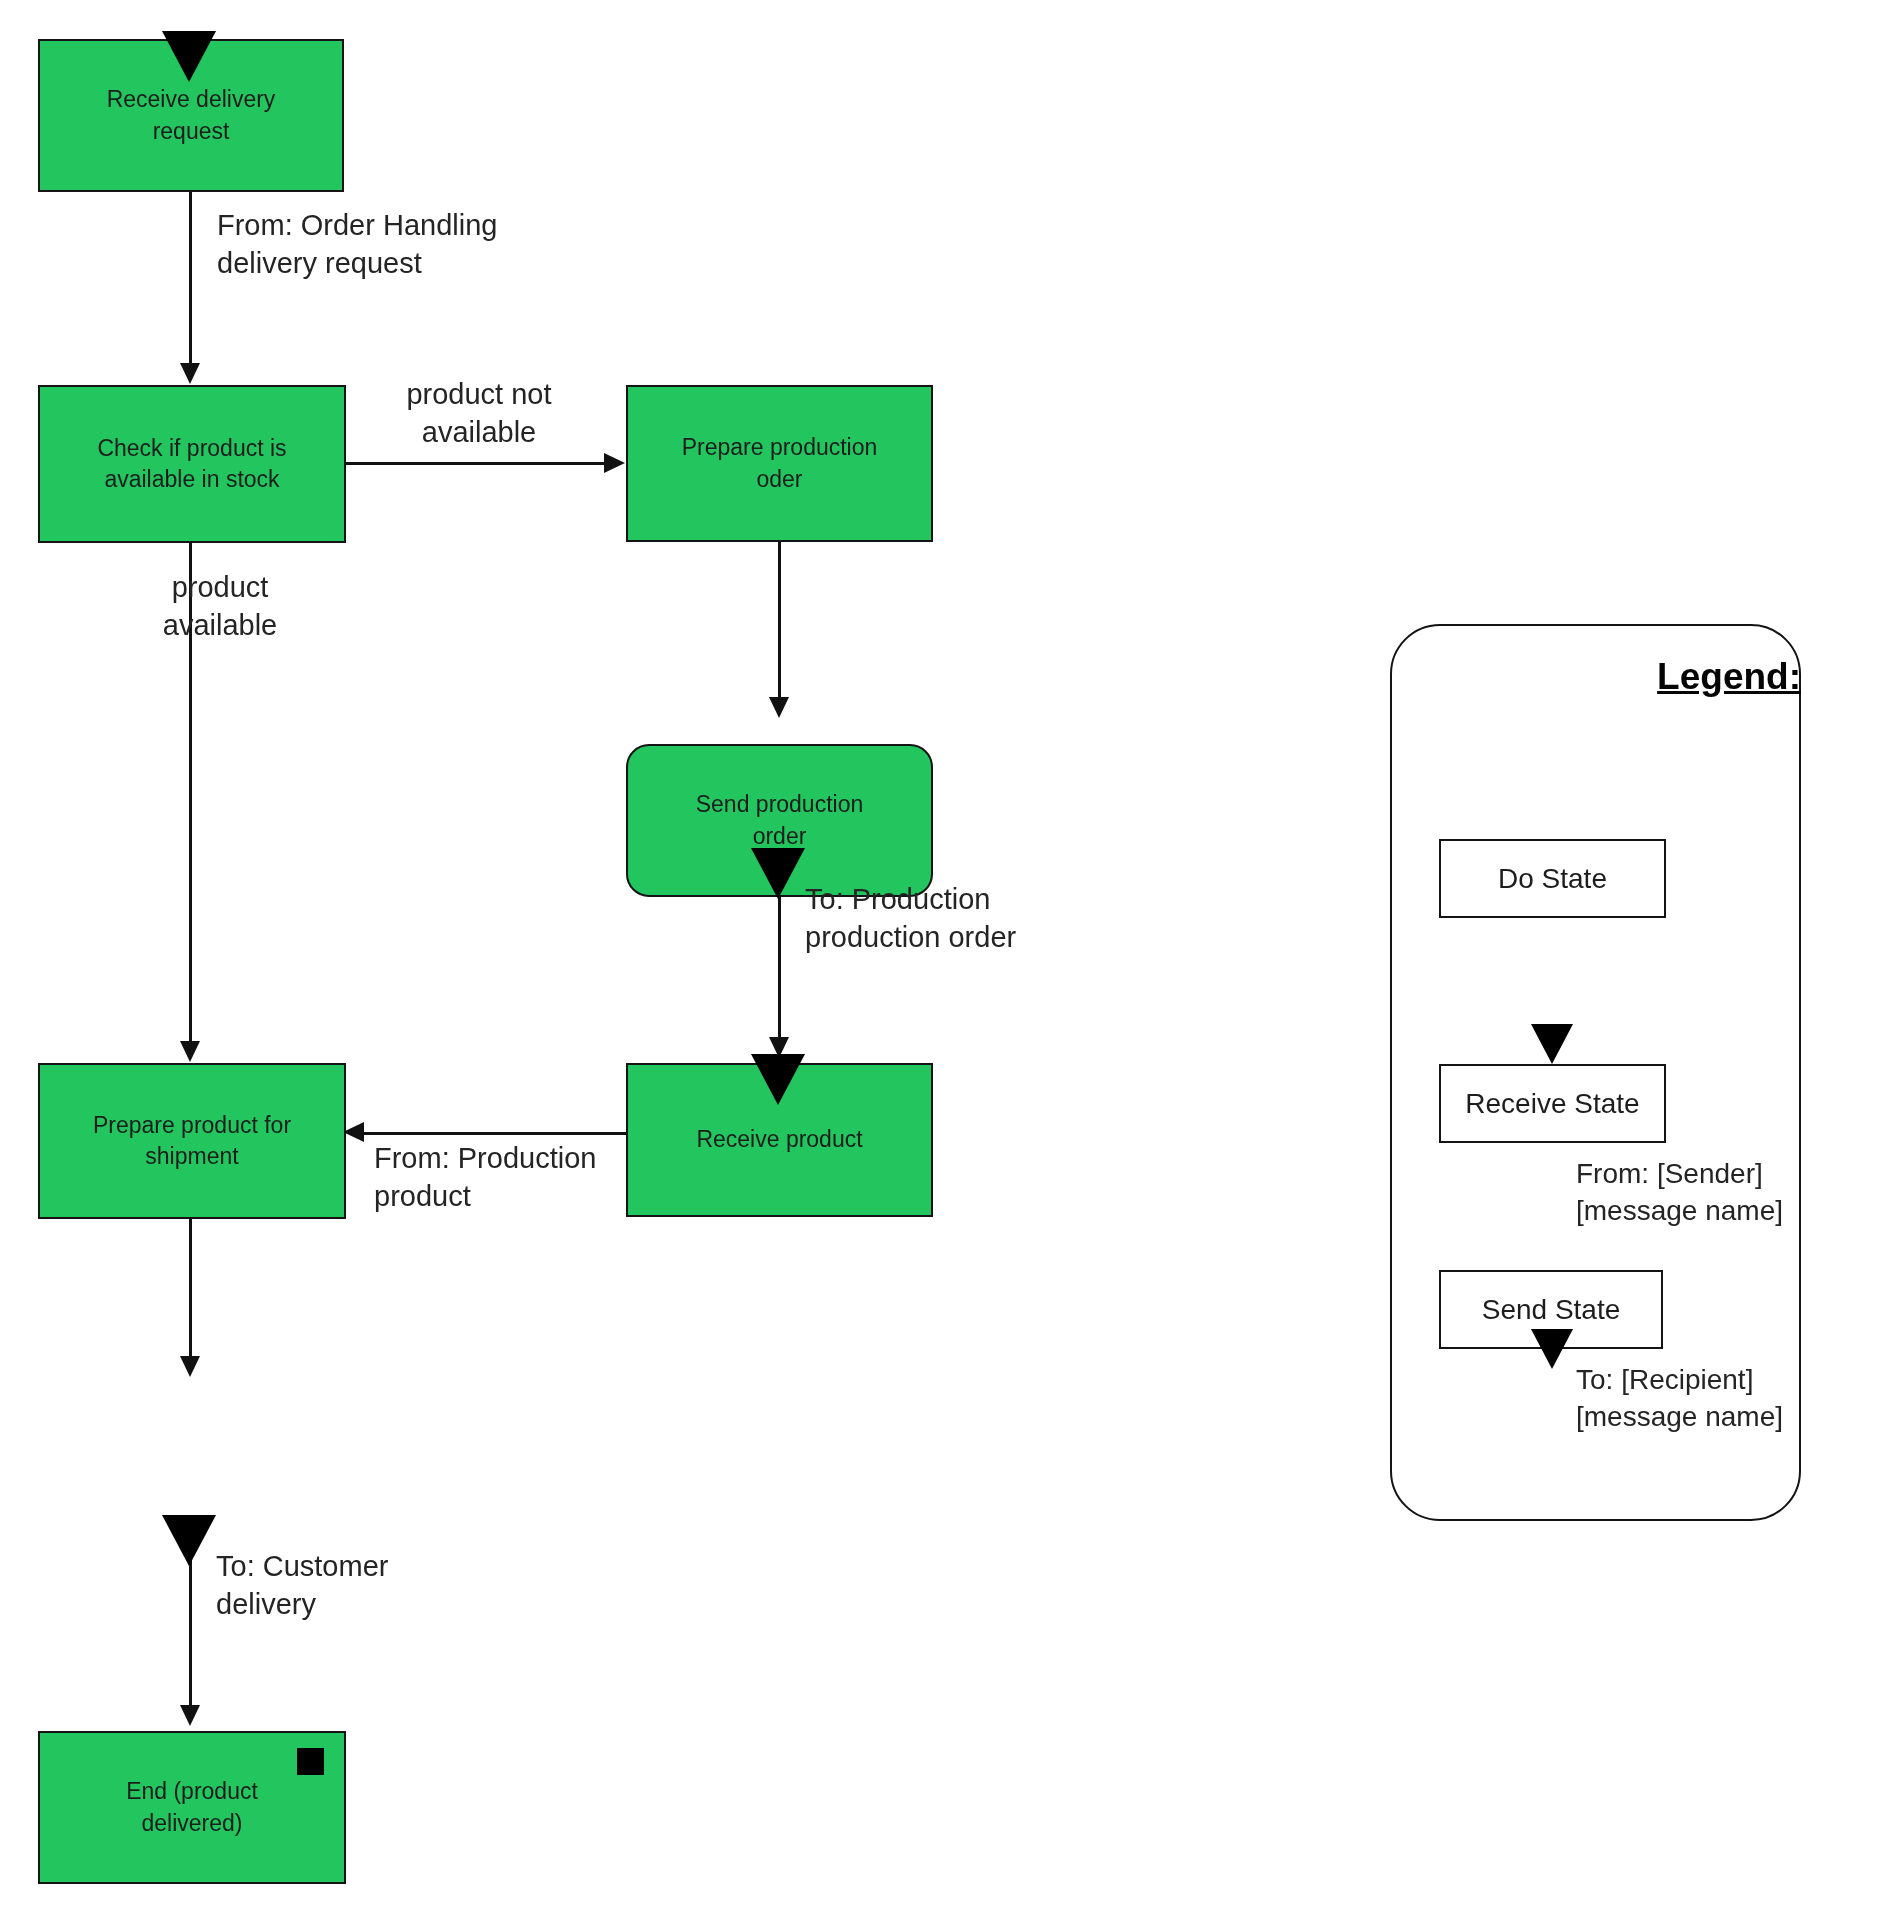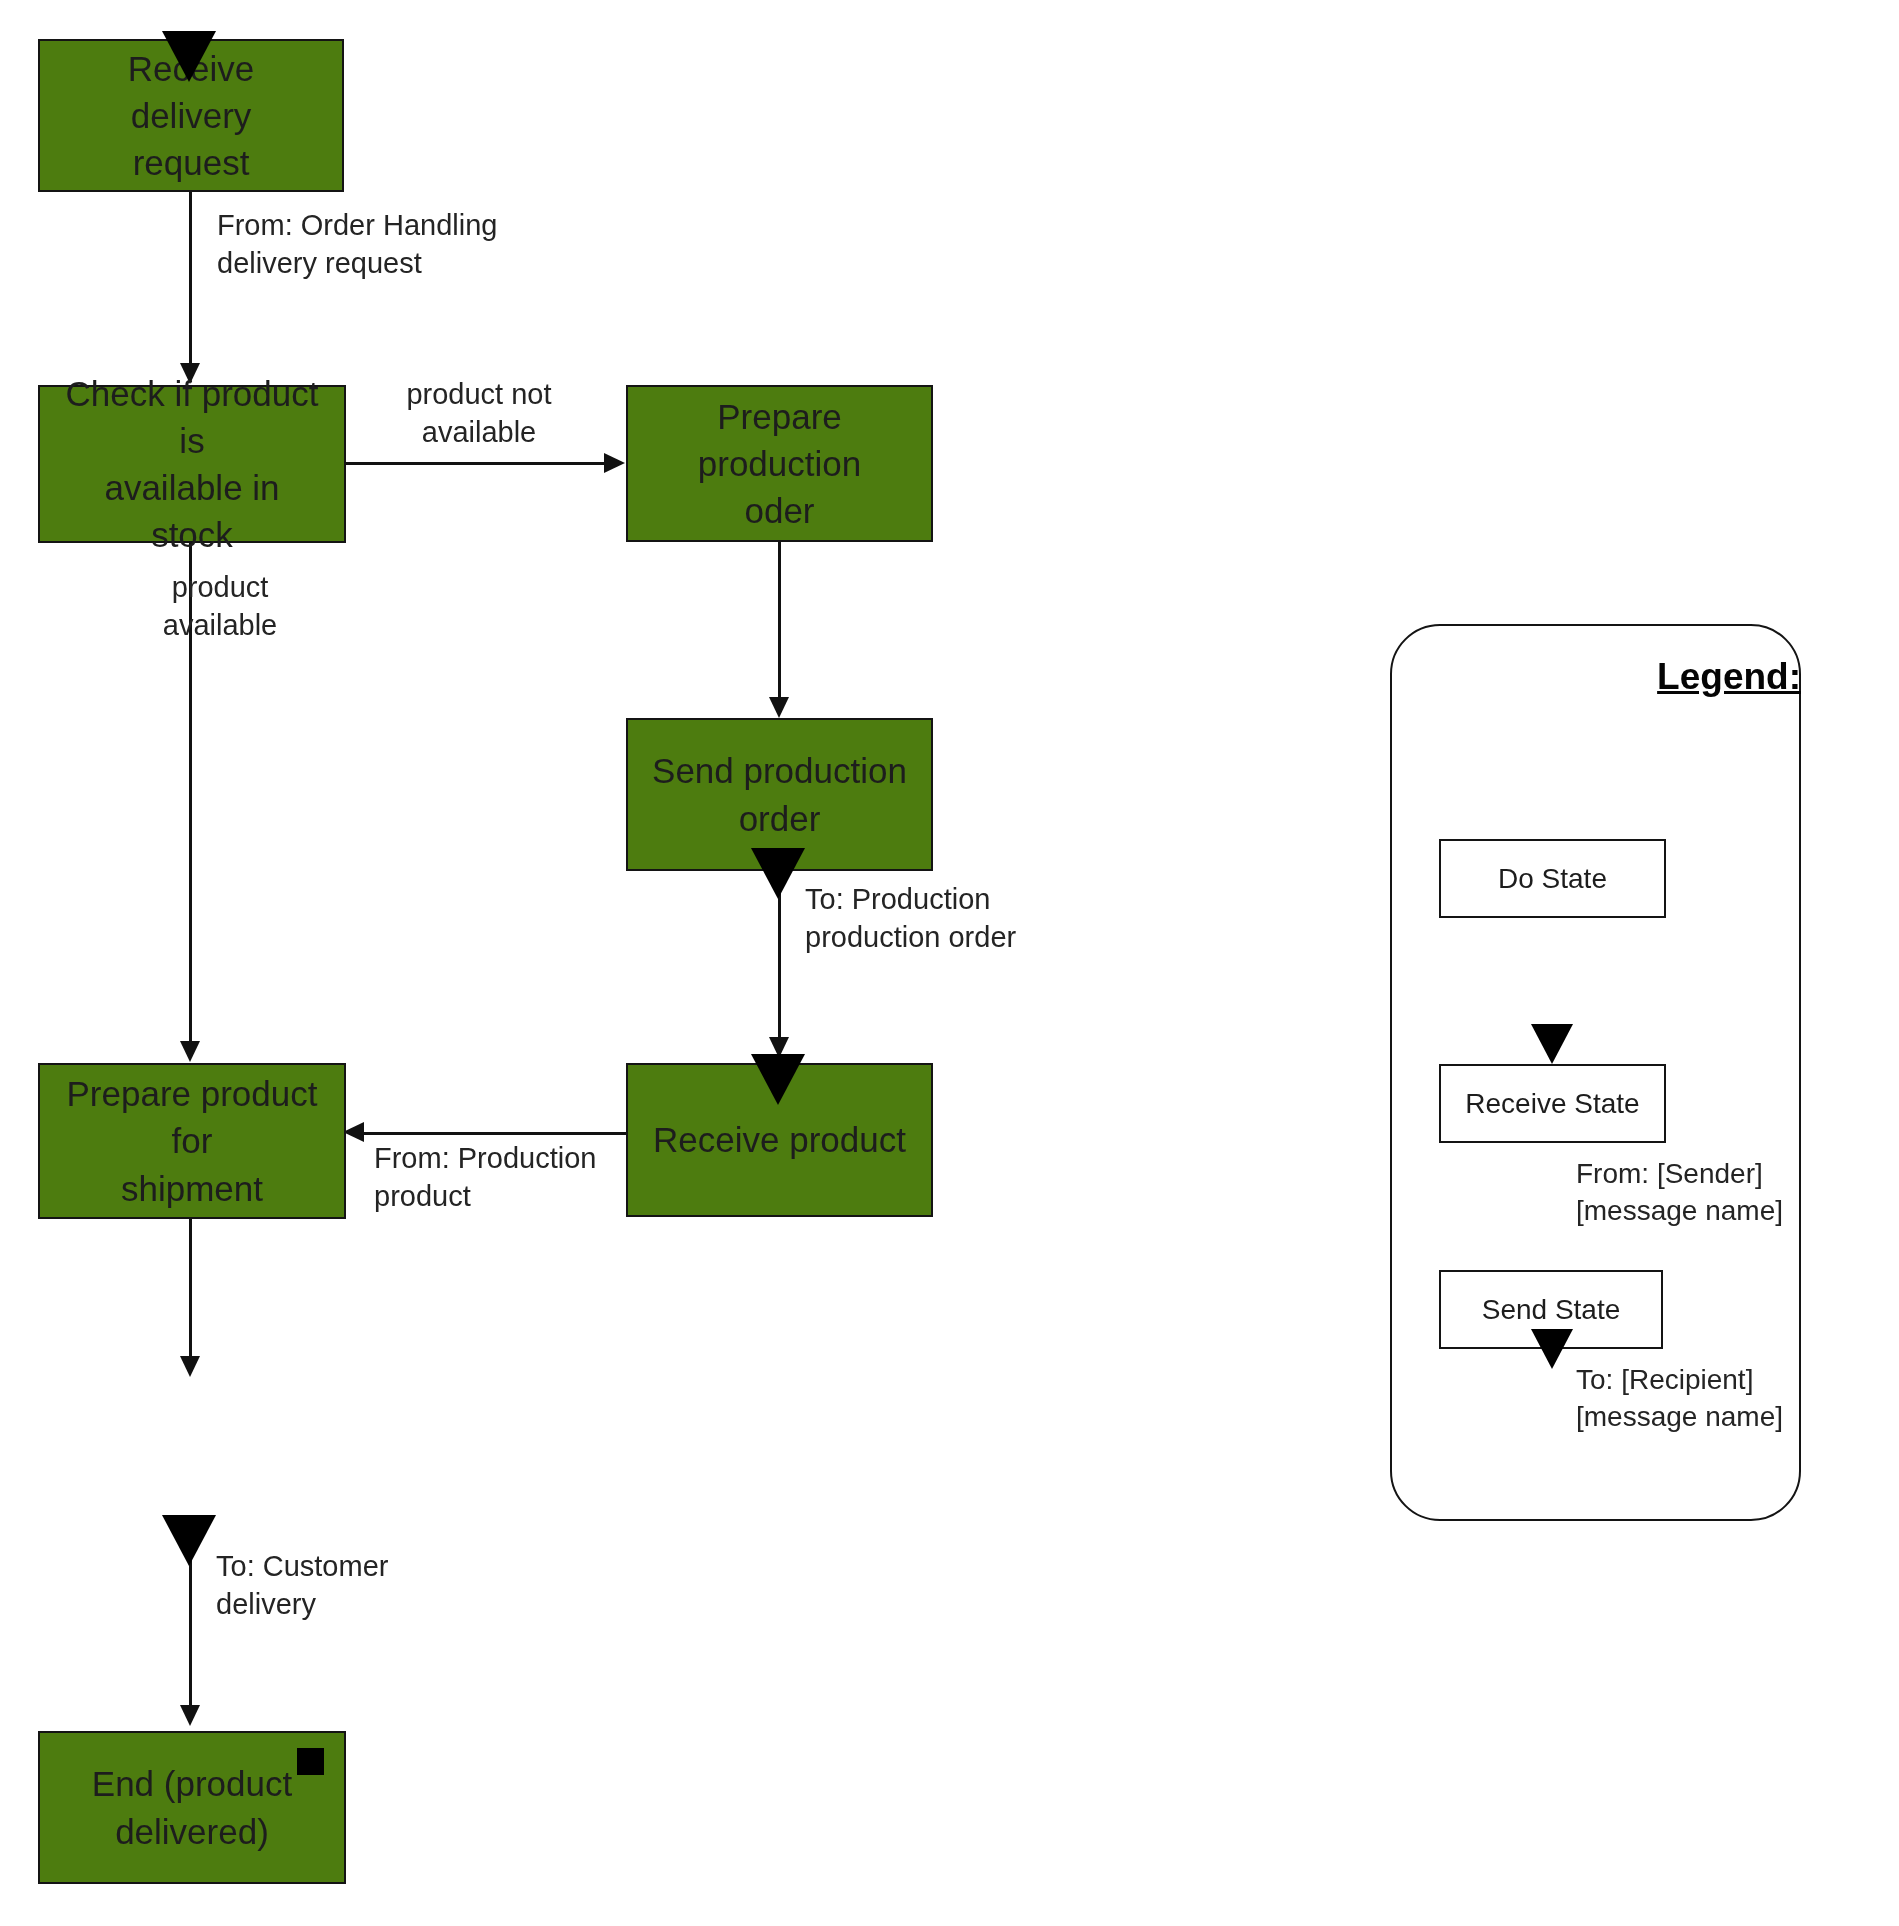--- a/index.html
+++ b/index.html
@@ -16,26 +16,26 @@
     width: 1899px;
     height: 1926px;
     background: #ffffff;
     overflow: hidden;
   }
   
   .state-box {
     position: absolute;
     box-sizing: border-box;
     border: 2.1px solid #141414;
-    background: #4d7c0f;
+    background: #22c55e;
     display: flex;
     align-items: center;
     justify-content: center;
     text-align: center;
-    font-size: 35px;
+    font-size: 23px;
     line-height: 1.35;
     color: #1d1d1d;
     padding: 0 24px;
     white-space: pre-line;
     z-index: 4;
   }
   
   .edge-label {
     position: absolute;
     font-size: 29px;
@@ -186,21 +186,21 @@
   <div class="state-box" style="left:38px; top:39px; width:306px; height:153px;">Receive delivery
 request</div>
   <div class="msg-triangle" style="left:162px; top:30.5px;"></div>
 
   <div class="state-box" style="left:626px; top:385px; width:307px; height:157px;">Prepare production
 oder</div>
 
   <div class="state-box" style="left:38px; top:385px; width:308px; height:158px;">Check if product is
 available in stock</div>
 
-  <div class="state-box" style="left:626px; top:718px; width:307px; height:153px;">Send production
+  <div class="state-box" style="left:626px; top:744px; width:307px; height:153px;border-radius:23px;">Send production
 order</div>
   <div class="msg-triangle" style="left:751px; top:848px;"></div>
 
   <div class="state-box" style="left:626px; top:1063px; width:307px; height:154px;">Receive product</div>
   <div class="msg-triangle" style="left:751px; top:1054px;"></div>
 
   <div class="state-box" style="left:38px; top:1063px; width:308px; height:156px;">Prepare product for
 shipment</div>
 
   <div class="msg-triangle" style="left:162px; top:1515px;"></div>

